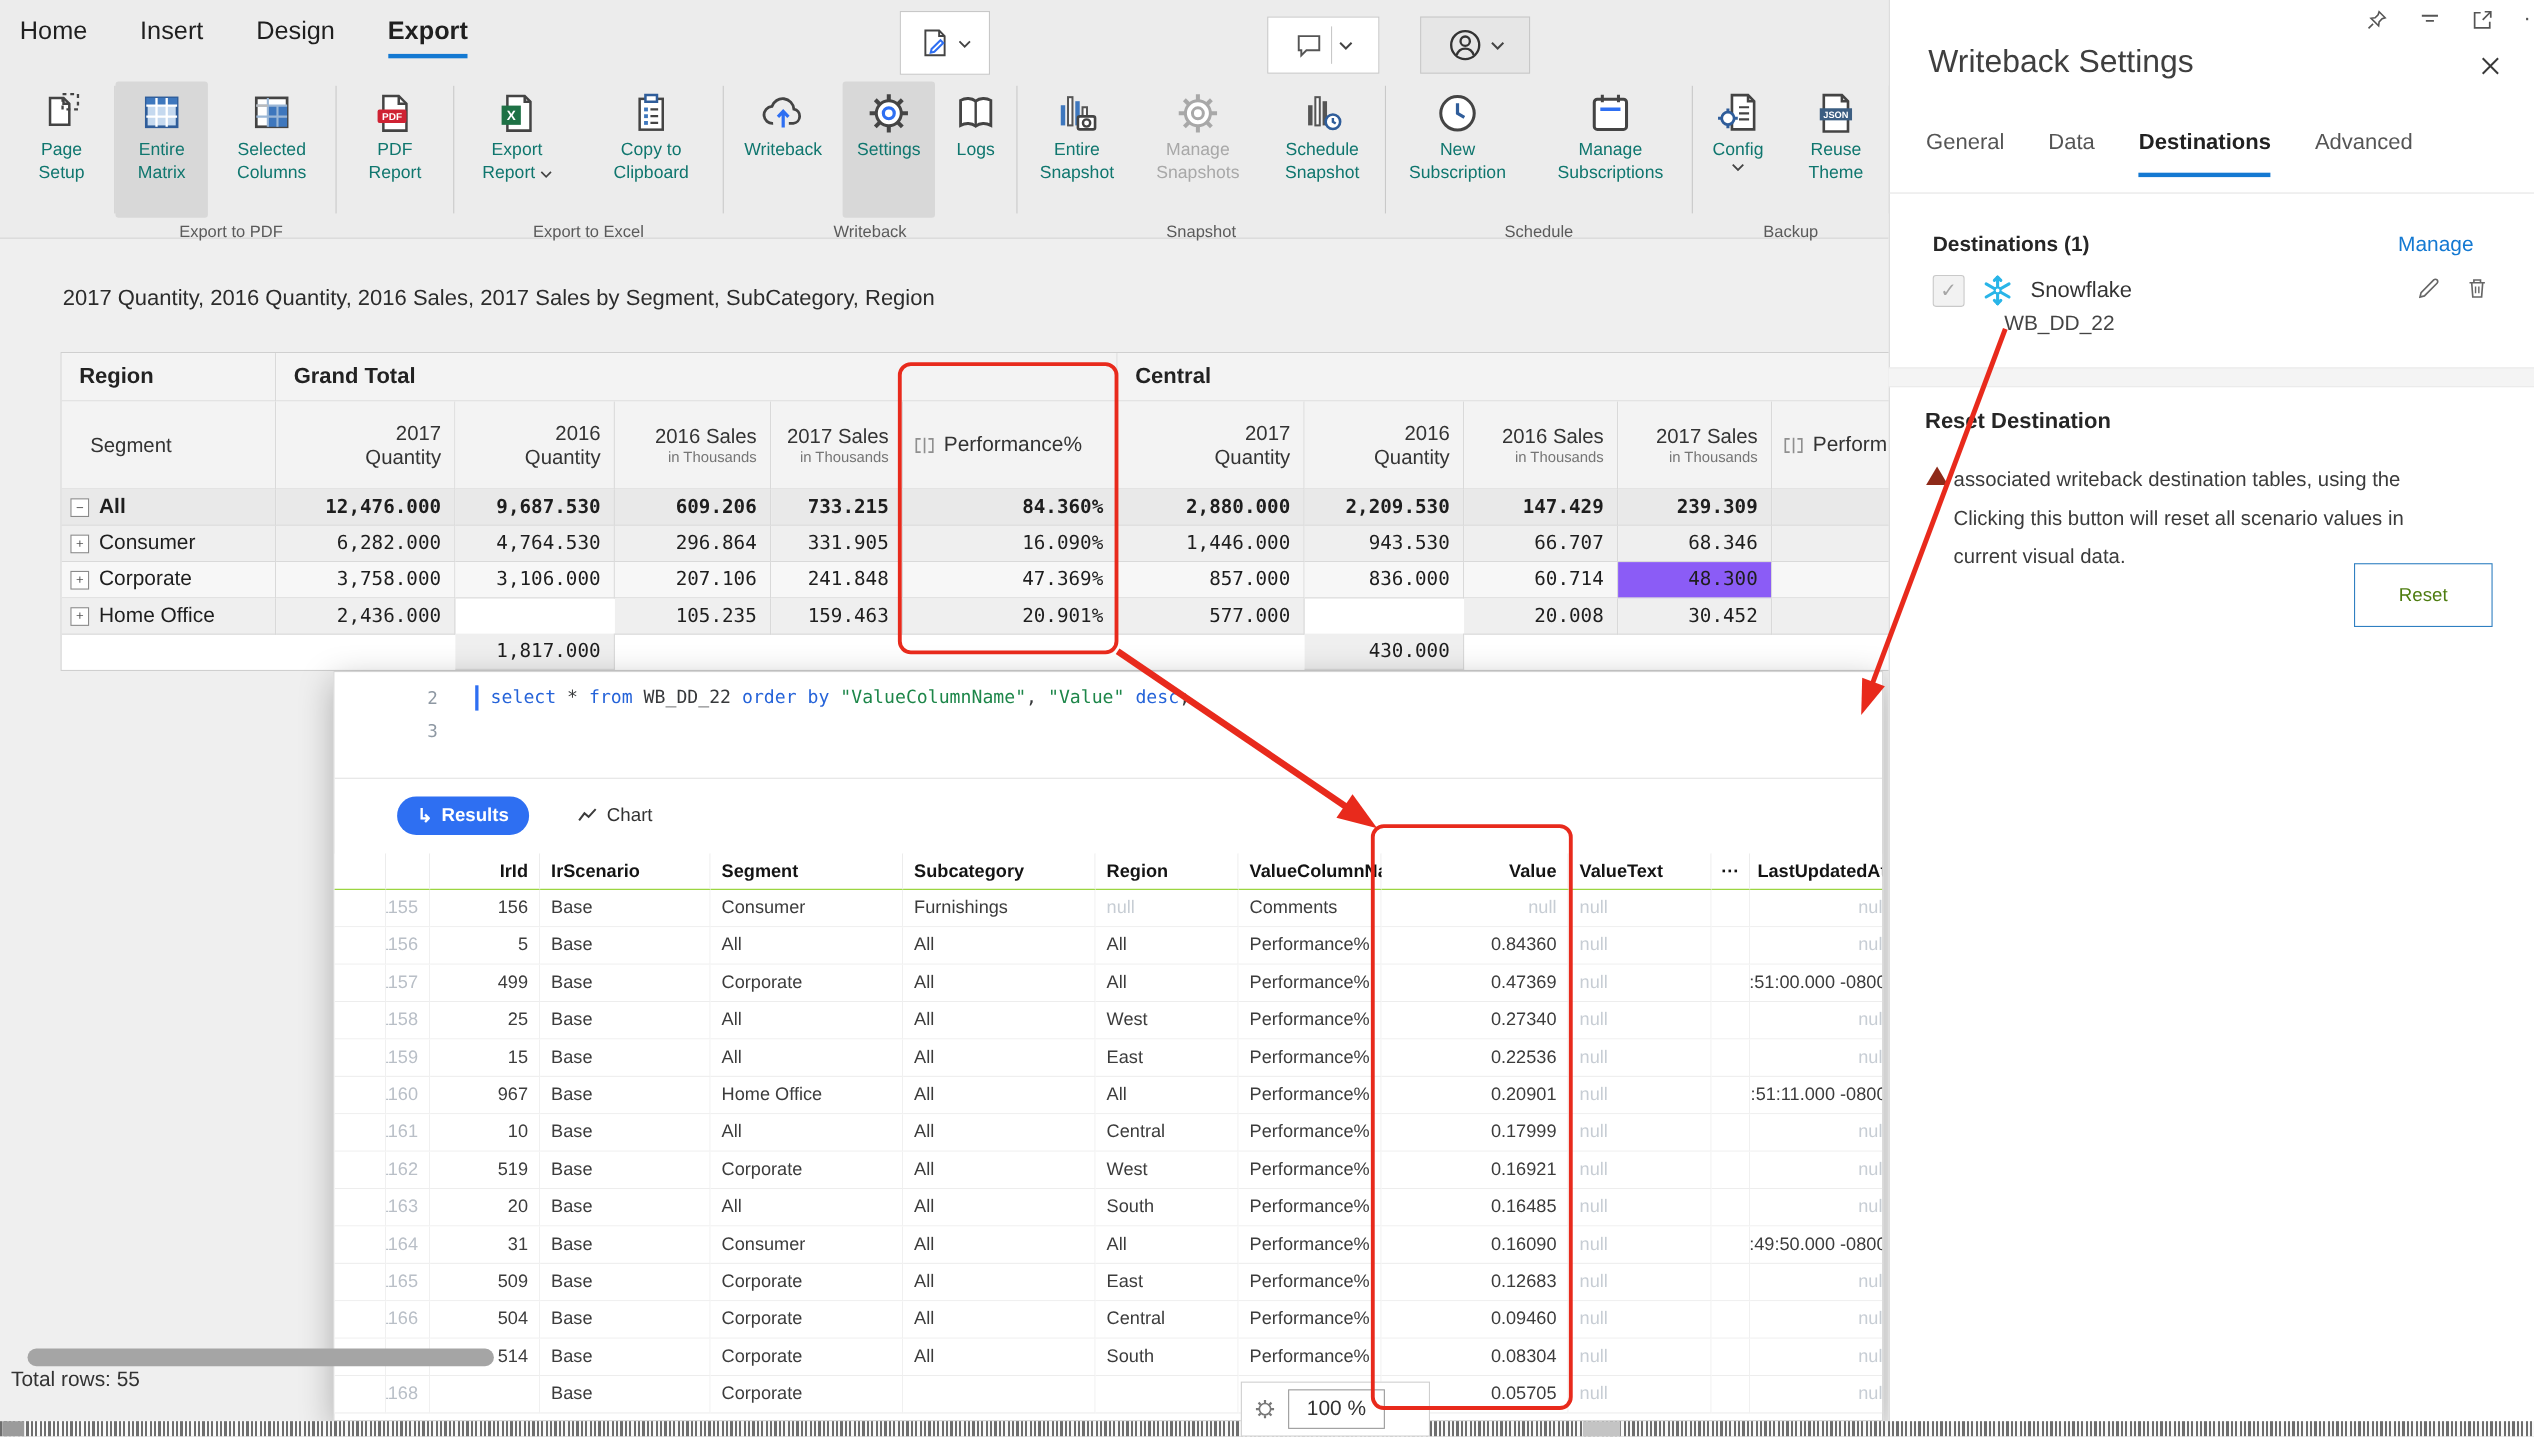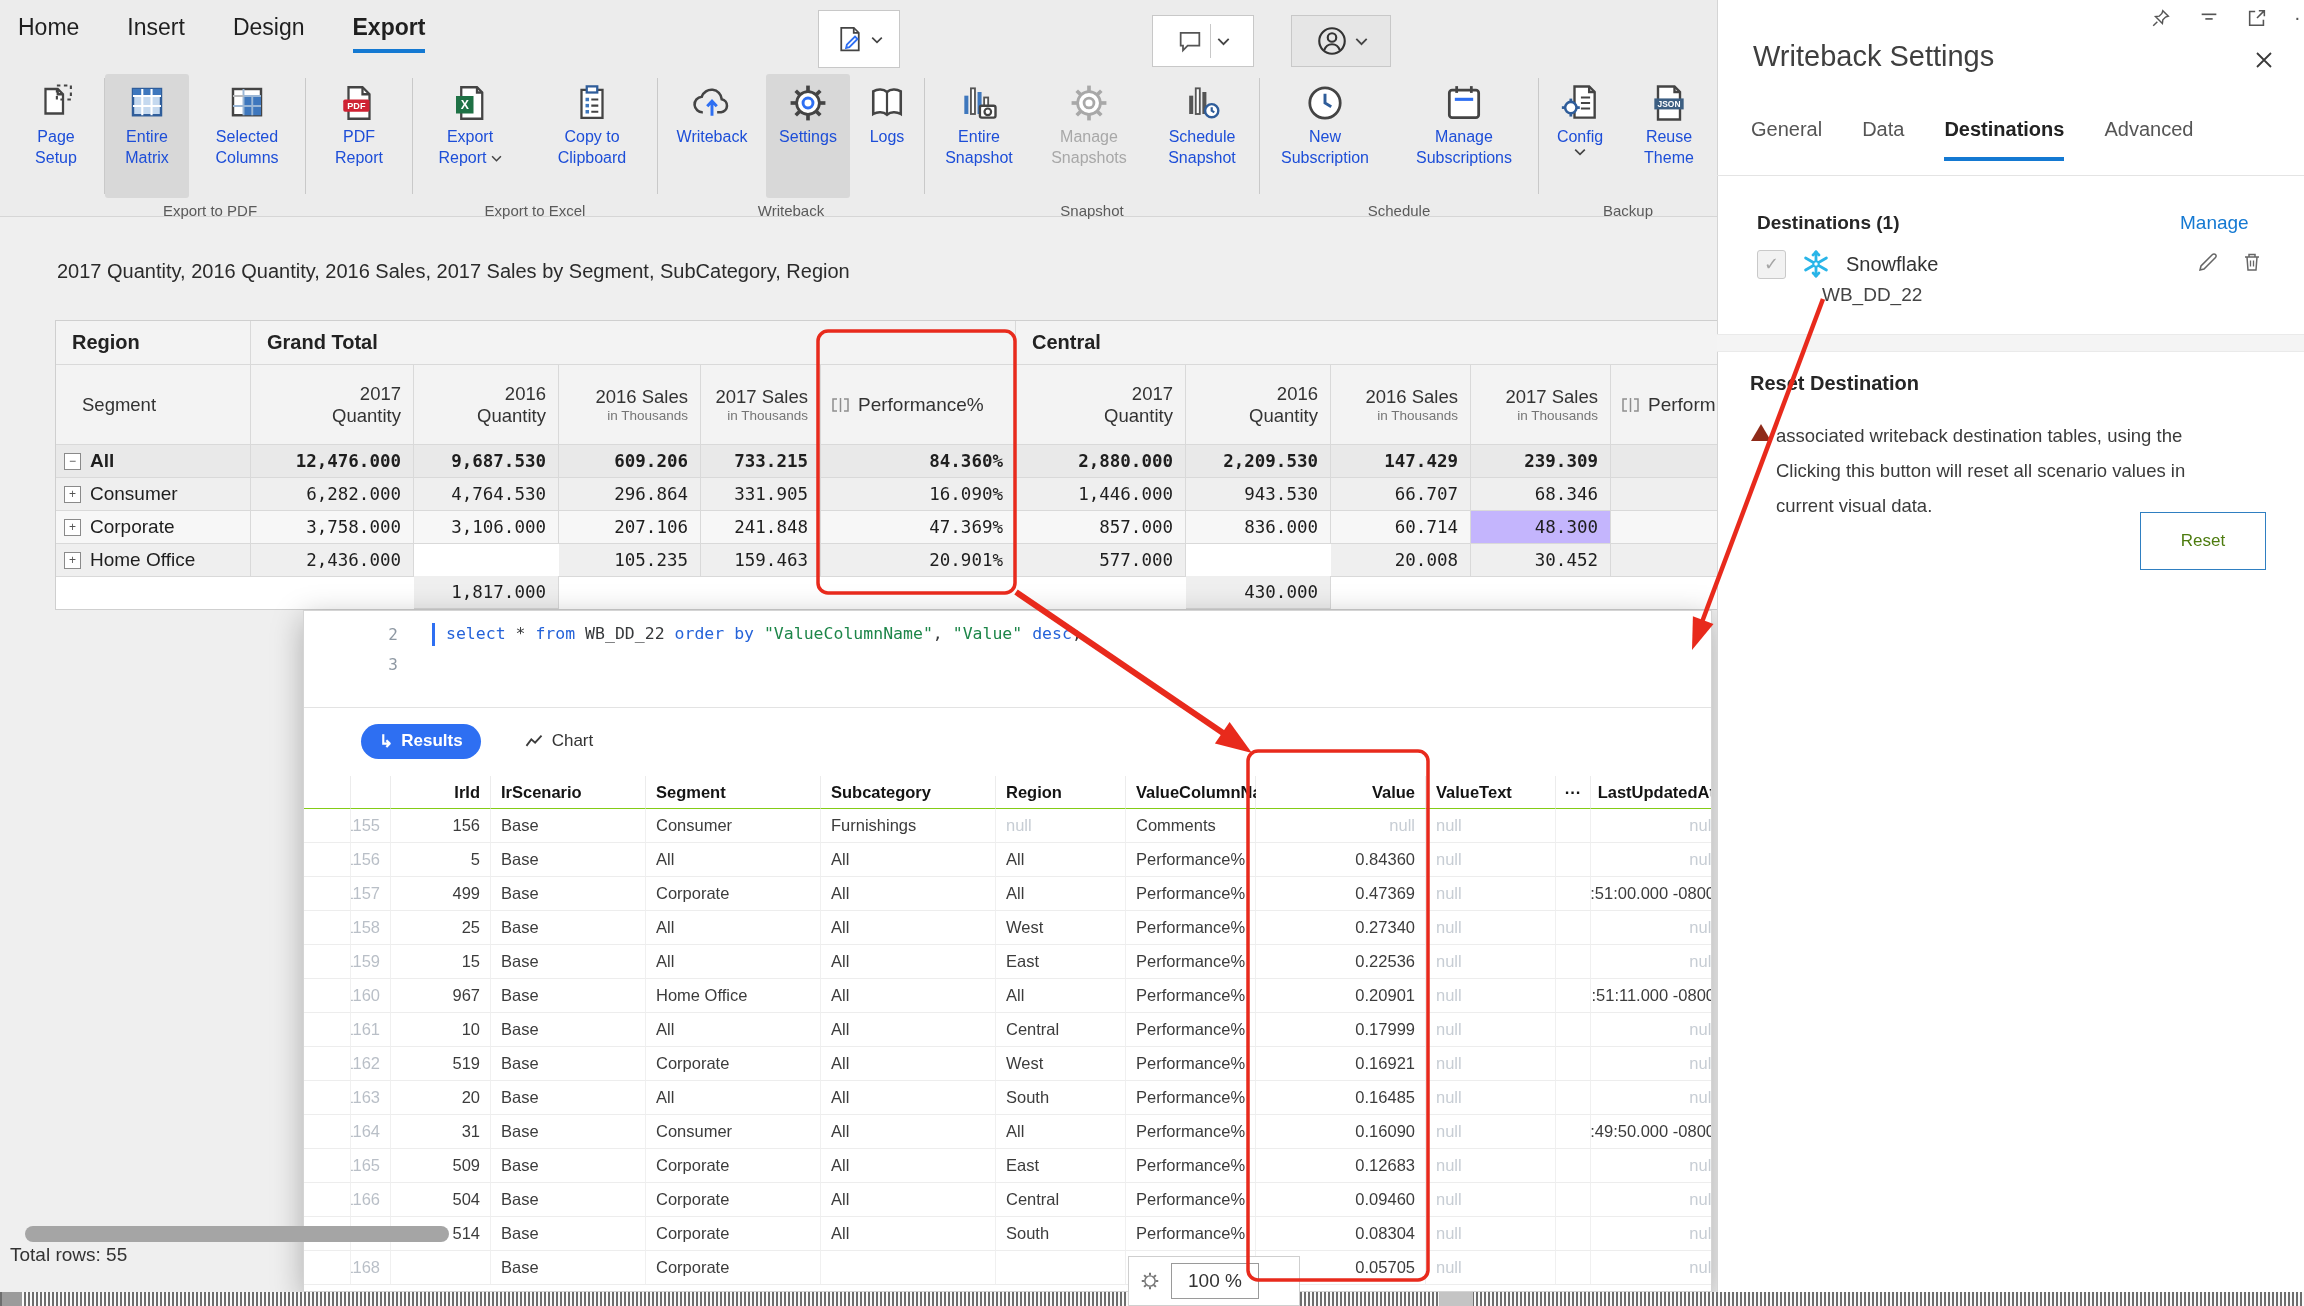--- a/index.html
+++ b/index.html
@@ -10,21 +10,21 @@
   #tabs{position:absolute;left:18px;top:14px;display:flex;gap:48px;}
   .tab{font-size:23px;color:#1f1f1f;padding-bottom:8px;cursor:pointer;}
   .tab.active{font-weight:600;border-bottom:4px solid #1479d2;}
   #ribbon-groups{position:absolute;left:8px;top:74px;display:flex;align-items:flex-start;}
   .rgroup{display:flex;flex-direction:column;}
   .rbtns{display:flex;align-items:flex-start;}
   .rbtn{display:flex;flex-direction:column;align-items:center;padding-top:6px;height:118px;border-radius:3px;}
   .rbtn.selected{background:#d8d8d8;}
   .rbtn.disabled .l1,.rbtn.disabled .l2{color:#a8a8a8;}
   .ricon{width:46px;height:46px;display:flex;align-items:center;justify-content:center;}
-  .l1,.l2{font-size:16px;color:#1d4ed8;line-height:21px;white-space:nowrap;}
+  .l1,.l2{font-size:16px;color:#0f766e;line-height:21px;white-space:nowrap;}
   .glabel{text-align:center;font-size:15px;color:#5a5a5a;margin-top:4px;}
   .vdiv{width:1px;height:116px;background:#c9c9c9;margin-top:4px;}
   .chev{margin-top:1px;}
   .floatbox{position:absolute;background:#fff;border:1px solid #c8c8c8;display:flex;align-items:center;justify-content:center;gap:6px;}
   
   #mx-title{position:absolute;left:57px;top:260px;font-size:20px;color:#2b2b2b;}
   #matrix{position:absolute;left:55px;top:320px;width:1662px;overflow:hidden;background:#fff;border:1px solid #cfcfcf;}
   #mx-grid{display:grid;grid-template-columns:195px 163px 145px 142px 120px 195px 170px 145px 140px 140px 140px;width:1695px;}
   .mxc{border-right:1px solid #d9d9d9;border-bottom:1px solid #d9d9d9;box-sizing:border-box;background:#f3f3f3;}
   .mx-r1{height:44px;display:flex;align-items:center;padding-left:16px;font-size:20px;font-weight:bold;color:#222;}
@@ -491,21 +491,21 @@
           <span>Corporate</span>
         </div>
         <div class="mxc mx-cell" style="background: rgb(247, 247, 247);">3,758.000</div>
         <div class="mxc mx-cell" style="background: rgb(247, 247, 247);">3,106.000</div>
         <div class="mxc mx-cell" style="background: rgb(247, 247, 247);">207.106</div>
         <div class="mxc mx-cell" style="background: rgb(247, 247, 247);">241.848</div>
         <div class="mxc mx-cell" style="background: rgb(247, 247, 247);">47.369%</div>
         <div class="mxc mx-cell" style="background: rgb(247, 247, 247);">857.000</div>
         <div class="mxc mx-cell" style="background: rgb(247, 247, 247);">836.000</div>
         <div class="mxc mx-cell" style="background: rgb(247, 247, 247);">60.714</div>
-        <div class="mxc mx-cell" style="background: #c4b5fd;">48.300</div>
+        <div class="mxc mx-cell" style="background: #8b5cf6;">48.300</div>
         <div class="mxc mx-cell" style="background: rgb(247, 247, 247);"></div>
         <div class="mxc mx-label" style="background: rgb(239, 239, 239);">
           <span class="expbox">+</span>
           <span>Home Office</span>
         </div>
         <div class="mxc mx-cell" style="background: rgb(239, 239, 239);">2,436.000</div>
         <div class="mxc mx-cell" style="background: rgb(239, 239, 239); margin-top: 32px;">1,817.000</div>
         <div class="mxc mx-cell" style="background: rgb(239, 239, 239);">105.235</div>
         <div class="mxc mx-cell" style="background: rgb(239, 239, 239);">159.463</div>
         <div class="mxc mx-cell" style="background: rgb(239, 239, 239);">20.901%</div>

